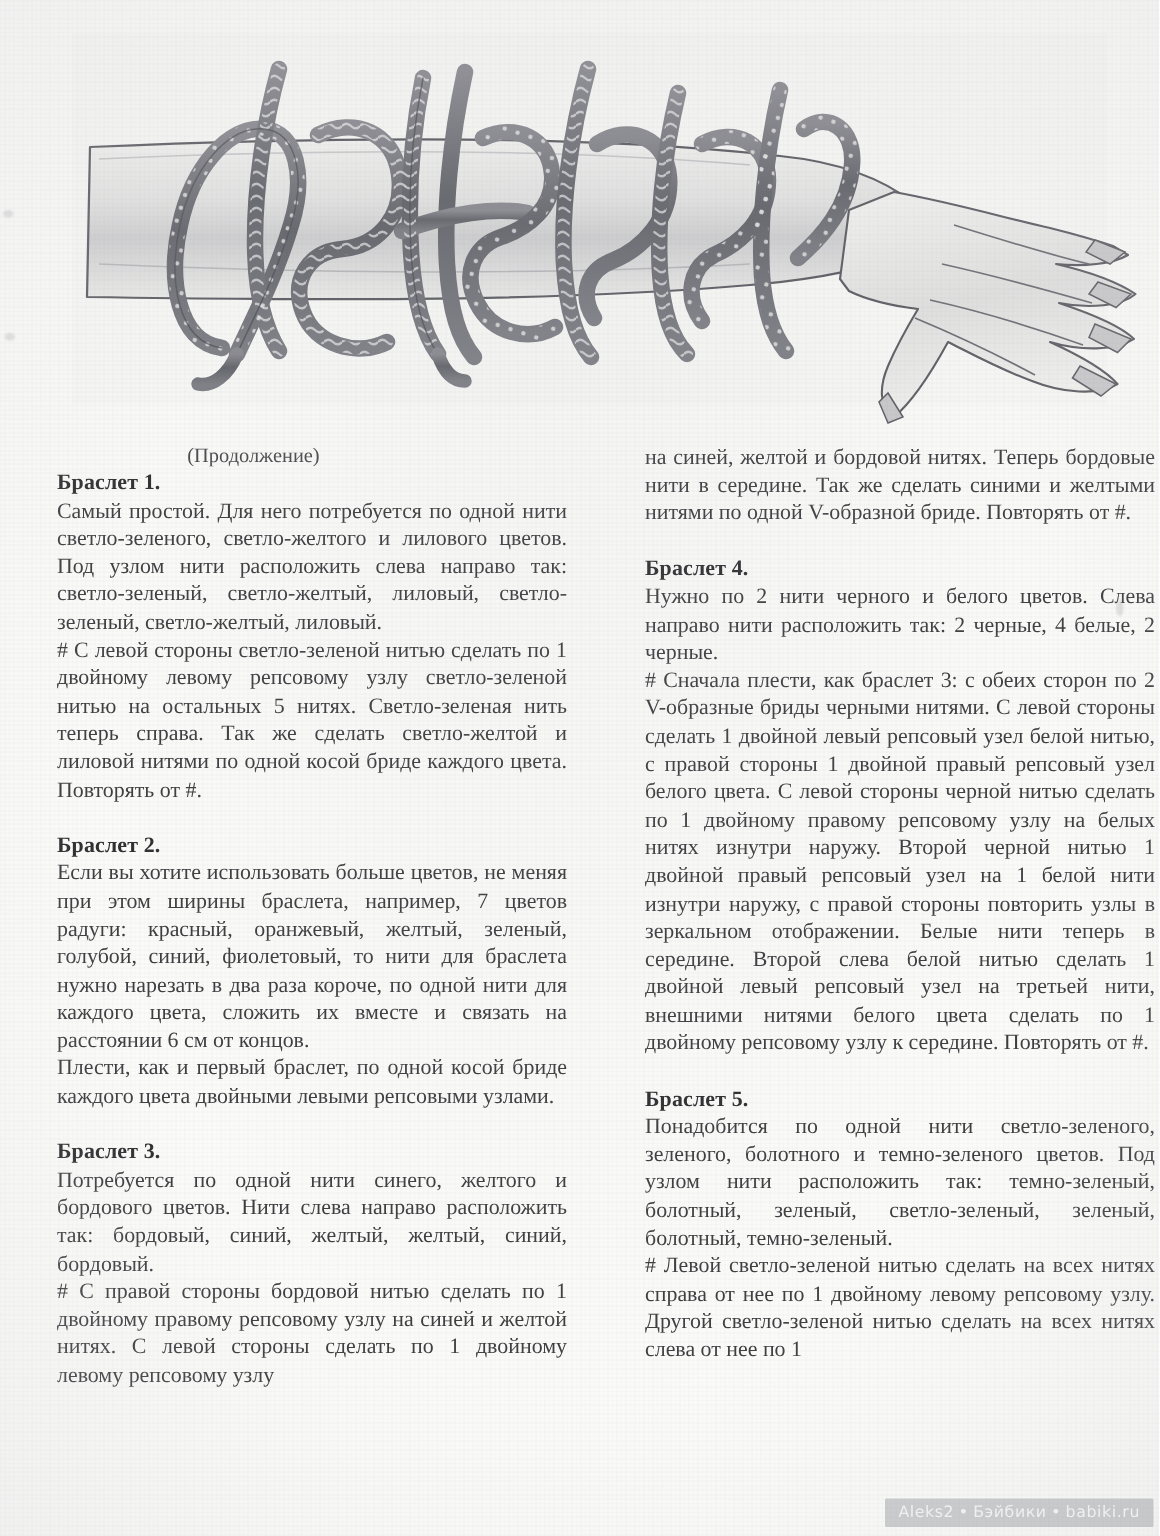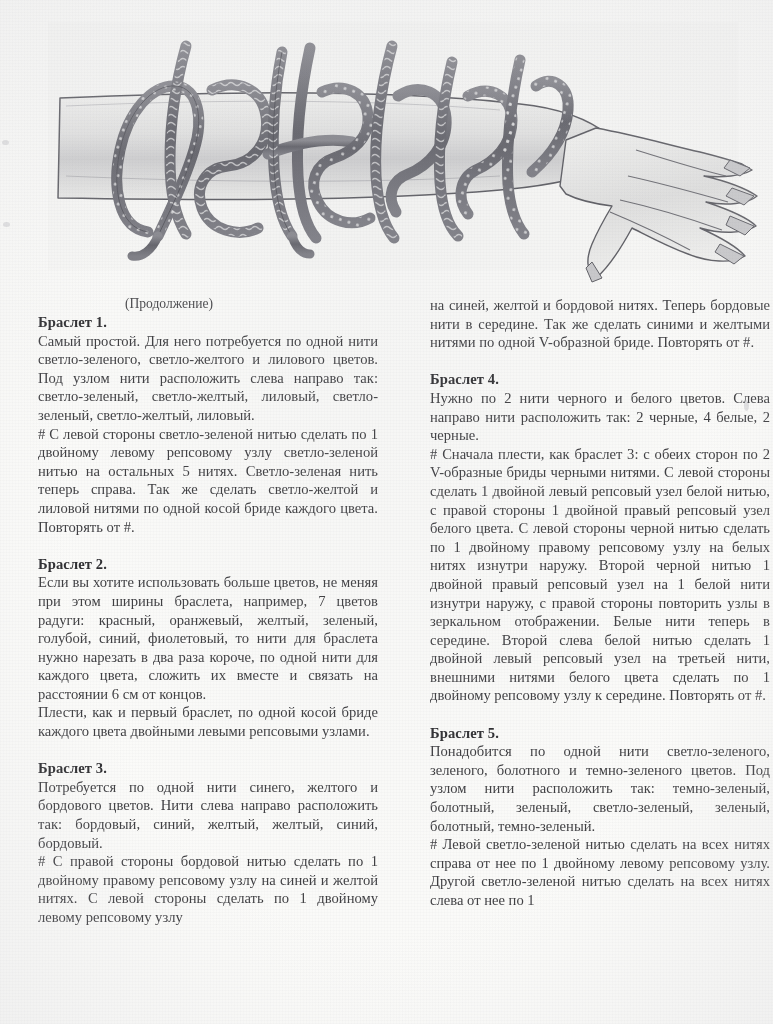--- a/index.html
+++ b/index.html
@@ -301,16 +301,19 @@
       <p class="body"># Сначала плести, как браслет 3: с обеих сторон по 2 V-образные бриды черными нитями. С левой стороны сделать 1 двойной левый репсовый узел белой нитью, с правой стороны 1 двойной правый репсовый узел белого цвета. С левой стороны черной нитью сделать по 1 двойному правому репсовому узлу на белых нитях изнутри наружу. Второй черной нитью 1 двойной правый репсовый узел на 1 белой нити изнутри наружу, с правой стороны повторить узлы в зеркальном отображении. Белые нити теперь в середине. Второй слева белой нитью сделать 1 двойной левый репсовый узел на третьей нити, внешними нитями белого цвета сделать по 1 двойному репсовому узлу к середине. Повторять от #.</p>
 
       <div class="gap"></div>
 
       <h2 class="section-title">Браслет 5.</h2>
       <p class="body">Понадобится по одной нити светло-зеленого, зеленого, болотного и темно-зеленого цветов. Под узлом нити расположить так: темно-зеленый, болотный, зеленый, светло-зеленый, зеленый, болотный, темно-зеленый.</p>
       <p class="body"># Левой светло-зеленой нитью сделать на всех нитях справа от нее по 1 двойному левому репсовому узлу. Другой светло-зеленой нитью сделать на всех нитях слева от нее по 1</p>
     </div>
   </div>
 
+  <div class="watermark">
+    <span>Aleks2</span><span class="wm-sep">•</span><span>Бэйбики</span><span class="wm-sep">•</span><span>babiki.ru</span>
+  </div>
 
   <div class="paper-grain"></div>
   <div class="vignette"></div>
 </div>
 
 </body></html>

